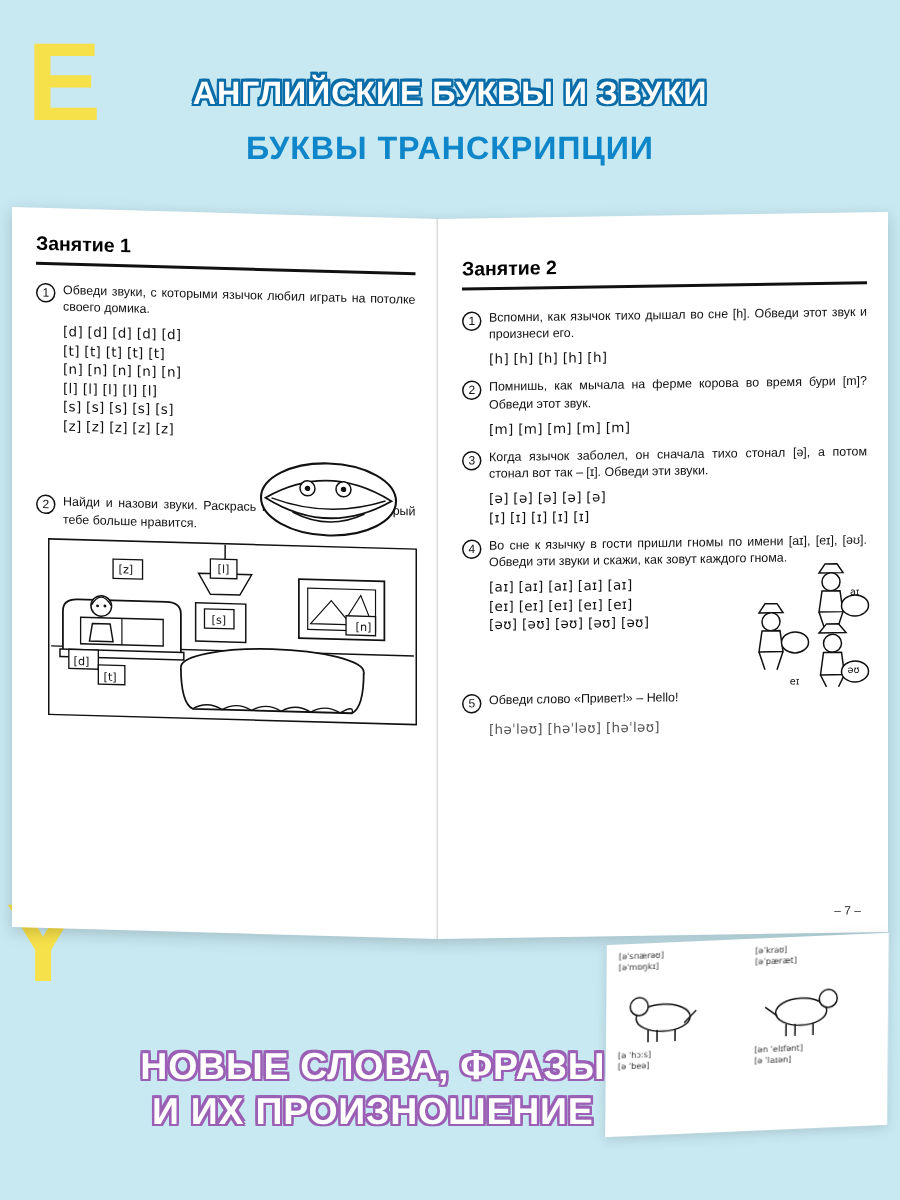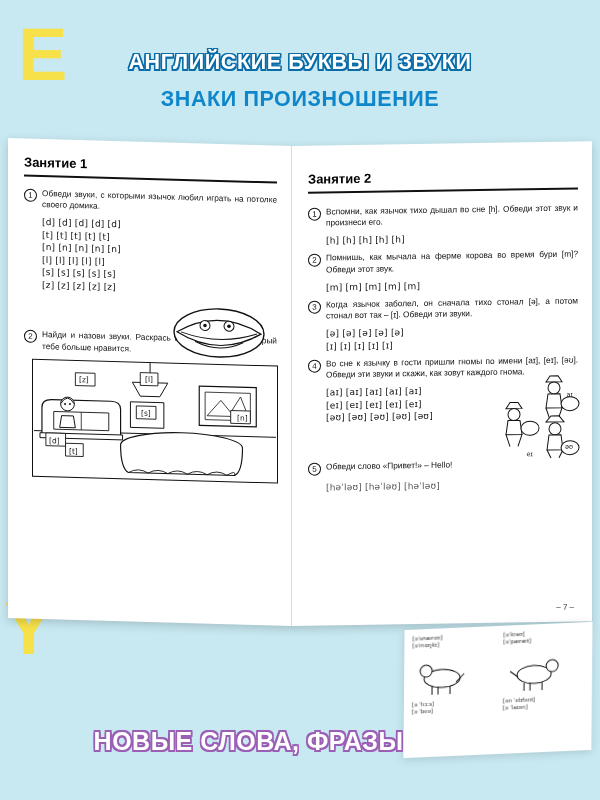--- a/index.html
+++ b/index.html
@@ -146,21 +146,21 @@
   }
 </style>
 </head>
 <body>
 
 <div class="deco-letter" id="deco-e">E</div>
 <div class="deco-letter" id="deco-y">Y</div>
 
 <div class="title-wrap">
   <div class="title-1">АНГЛИЙСКИЕ БУКВЫ И ЗВУКИ</div>
-  <div class="title-2">ЗНАКИ ПРОИЗНОШЕНИЕ</div>
+  <div class="title-2">БУКВЫ ТРАНСКРИПЦИИ</div>
 </div>
 
 <div class="spread">
 
   <div class="page page-left">
     <div class="page-inner">
       <div class="lesson-head">Занятие 1</div>
 
       <div class="task">
         <div class="task-num">1</div>
@@ -356,13 +356,14 @@
     </div>
     <div class="extra-cell">
       <div class="extra-cap">[ən ˈelɪfənt]</div>
       <div class="extra-cap">[ə ˈlaɪən]</div>
     </div>
   </div>
 </div>
 
 <div class="footer-wrap">
   <div class="footer-line">НОВЫЕ СЛОВА, ФРАЗЫ</div>
+  <div class="footer-line">И ИХ ПРОИЗНОШЕНИЕ</div>
 </div>
 
 </body></html>

